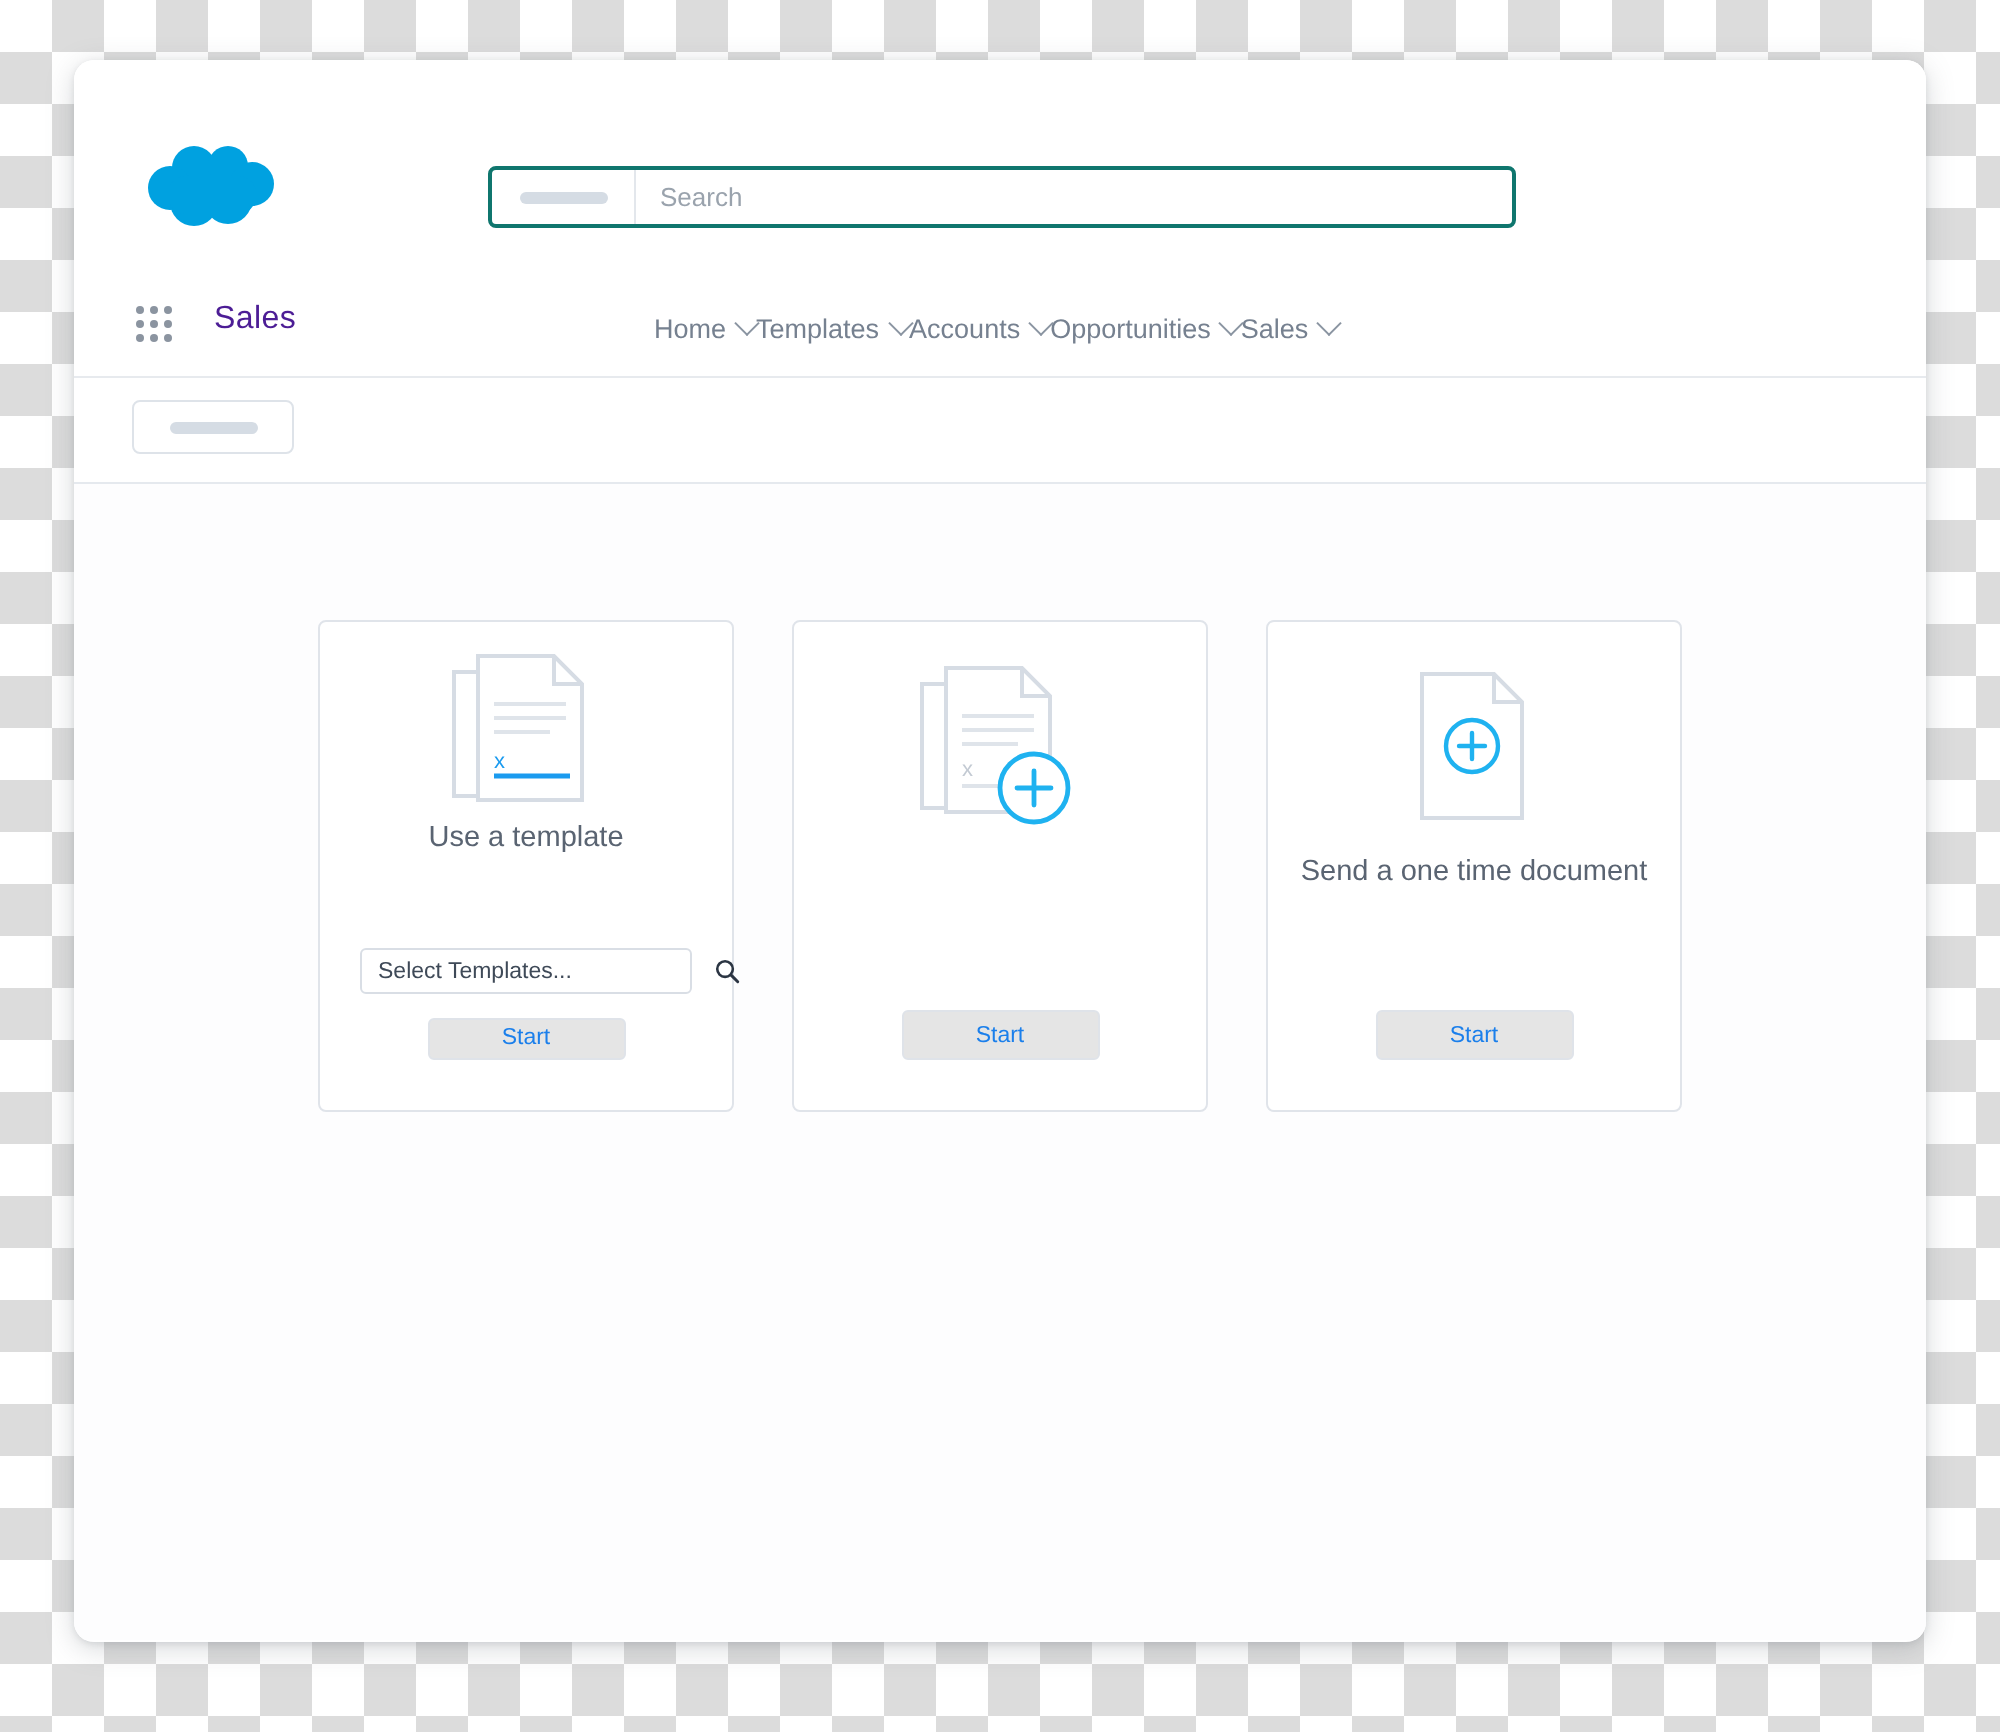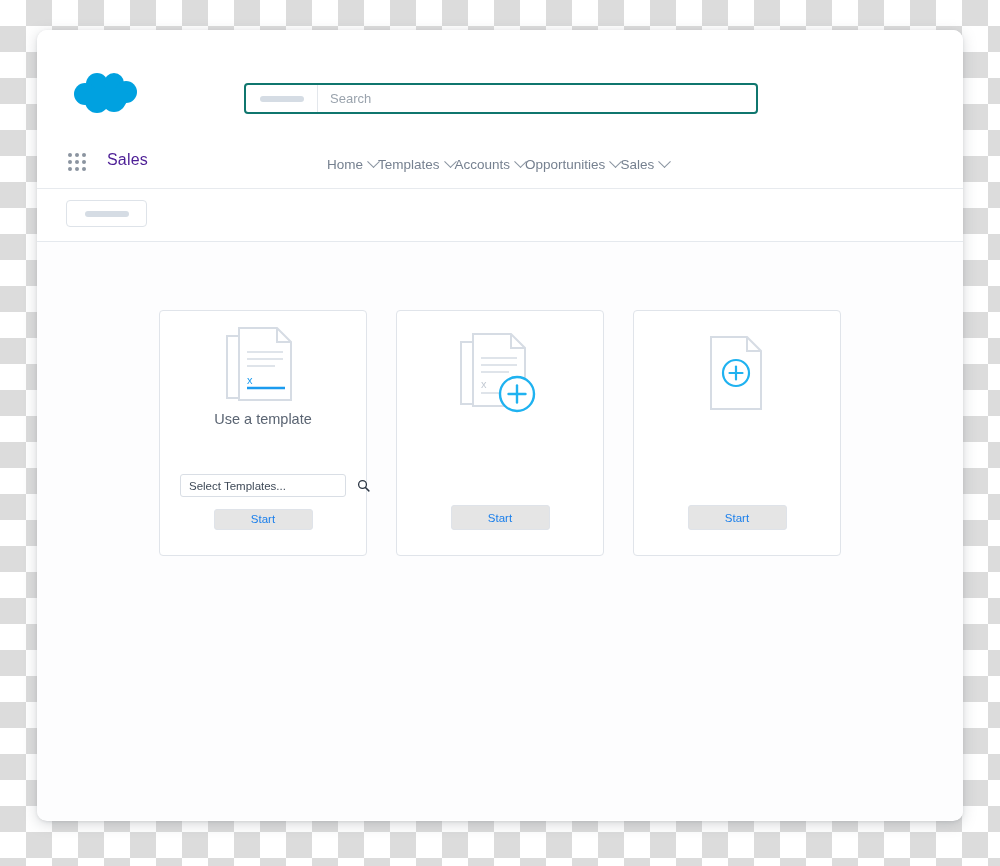--- a/index.html
+++ b/index.html
@@ -398,19 +398,20 @@
       <div class="card card-3">
         <div class="card-icon">
           <svg width="64" height="80" viewBox="0 0 64 80" aria-hidden="true">
             <path d="M6 2 H42 L56 16 V74 H6 Z" fill="#ffffff" stroke="#d6dce4" stroke-width="2"></path>
             <path d="M42 2 V16 H56" fill="none" stroke="#d6dce4" stroke-width="2"></path>
             <circle cx="31" cy="38" r="13" fill="none" stroke="#1fb2f0" stroke-width="2.2"></circle>
             <line x1="24.5" y1="38" x2="37.5" y2="38" stroke="#1fb2f0" stroke-width="2.2" stroke-linecap="round"></line>
             <line x1="31" y1="31.5" x2="31" y2="44.5" stroke="#1fb2f0" stroke-width="2.2" stroke-linecap="round"></line>
           </svg>
         </div>
+        <div class="card-title">Send a one time document</div>
         <button class="start-button">Start</button>
       </div>
 
     </div>
   </div>
 
 </div>
 
 </body></html>

